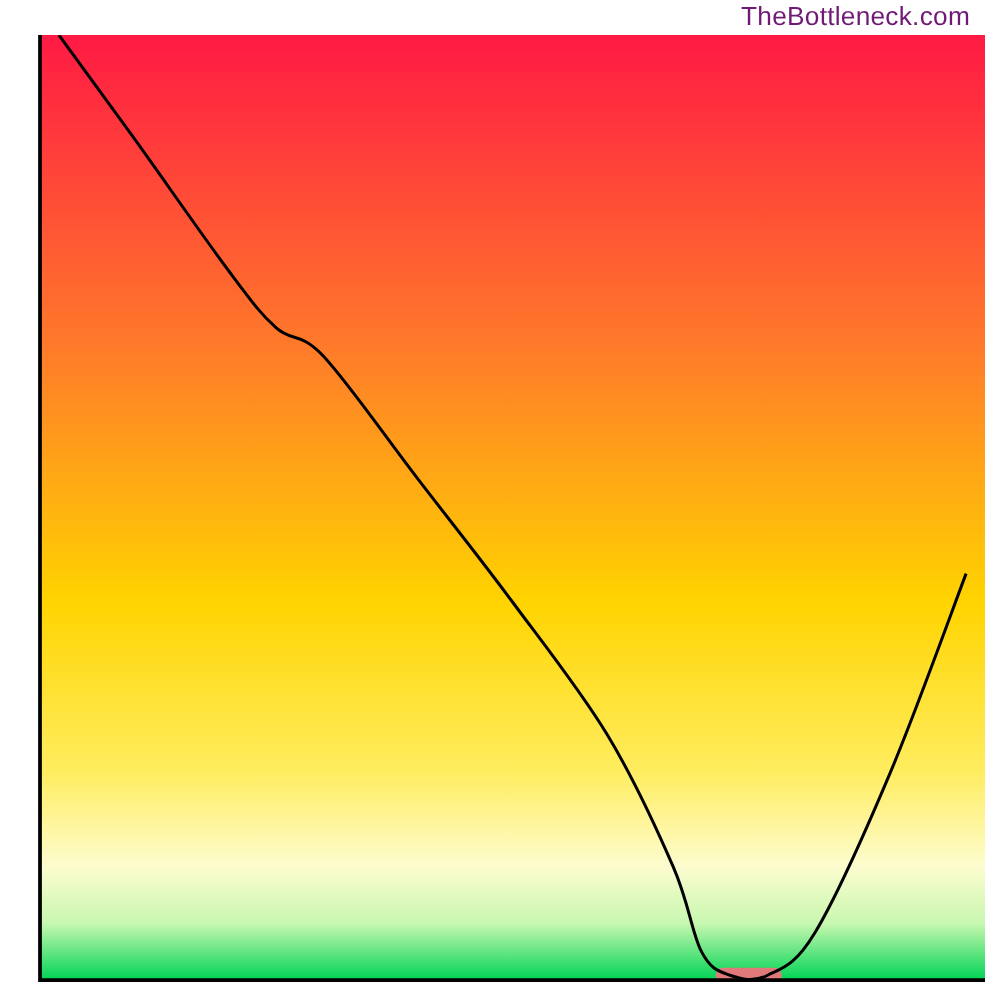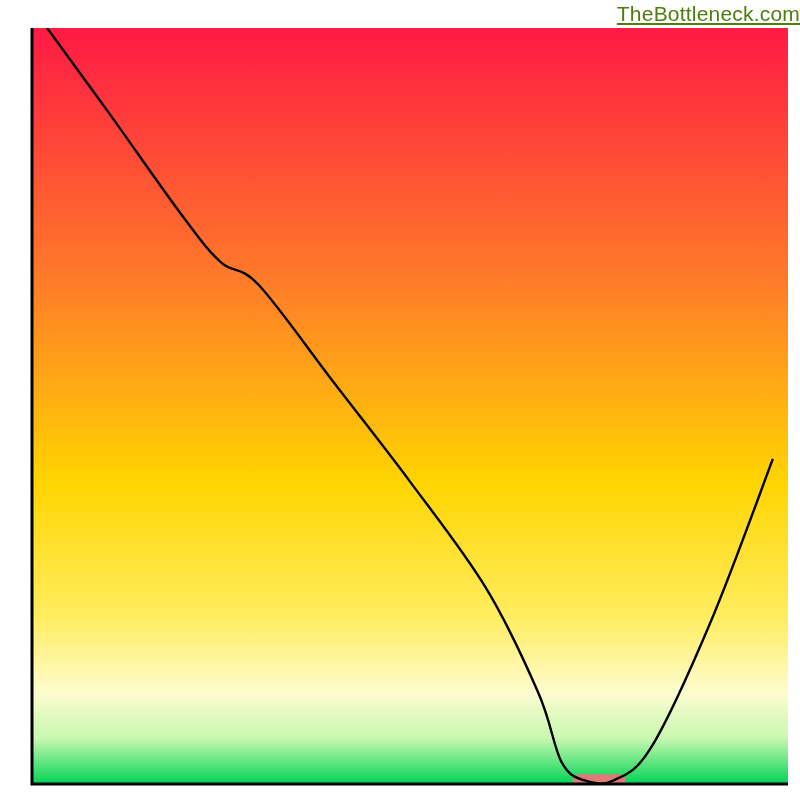--- a/index.html
+++ b/index.html
@@ -11,27 +11,26 @@
     overflow: hidden;
   }
   .chart-container {
     position: relative;
     width: 800px;
     height: 800px;
   }
   .attribution {
     position: absolute;
     top: 2px;
-    right: 0;
+    right: 24px;
     font-family: Arial, Helvetica, sans-serif;
     font-size: 21px;
-    color: #4d7c0f;
+    color: #701a75;
     font-weight: 500;
     letter-spacing: 0.2px;
-    text-decoration: underline;
   }
   svg.plot {
     position: absolute;
     top: 0;
     left: 0;
   }
 </style>
 </head>
 <body>
 

